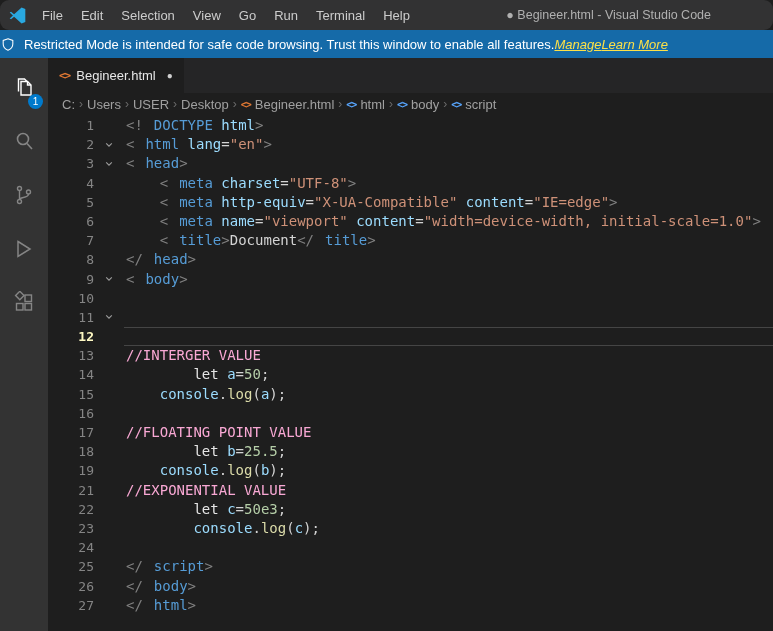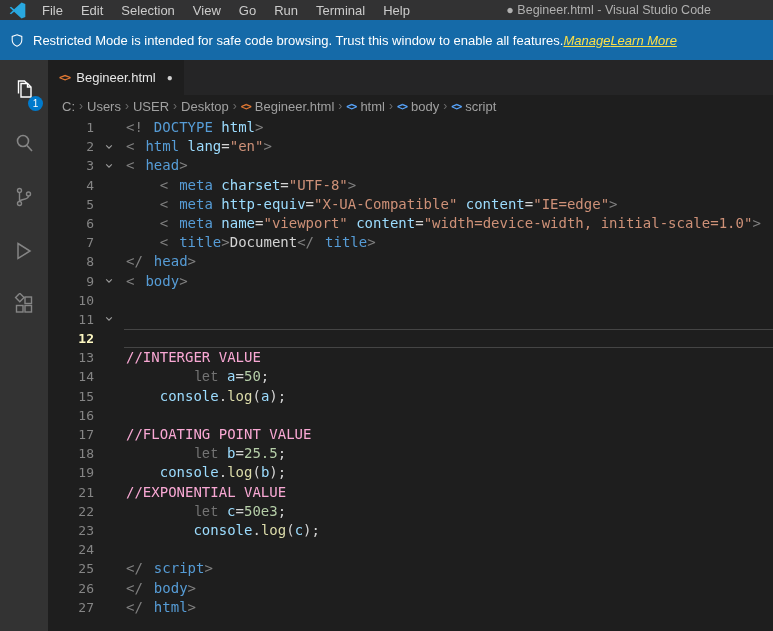--- a/index.html
+++ b/index.html
@@ -1,24 +1,24 @@
 <!DOCTYPE html>
 <html style="--accent: #007acc; --banner: #156aa8; --titlebar: #323233; --activitybar: #333333; --tabbar: #252526; --editor: #1e1e1e; --html_icon: #e37933;"><head>
 <meta charset="utf-8">
 <style>
   * { box-sizing: border-box; margin: 0; padding: 0; }
   html, body { width: 773px; height: 631px; overflow: hidden; background: var(--editor, #1e1e1e); font-family: "Liberation Sans", sans-serif; }
 
-  .titlebar { height: 20px; background: var(--titlebar, #323233); display: flex; align-items: center; color: #cccccc; font-size: 13px; position: relative; }
+  .titlebar { height: 30px; background: var(--titlebar, #323233); display: flex; align-items: center; color: #cccccc; font-size: 13px; position: relative; border-radius: 9px; }
   .vscode-logo { margin: 0 7px 0 9px; display: flex; align-items: center; }
   .menu-bar { display: flex; height: 100%; align-items: center; }
   .menu-item { padding: 4px 9px; cursor: default; border-radius: 3px; }
   .window-title { position: absolute; right: 62px; color: #b0b0b0; font-size: 12.5px; white-space: nowrap; }
 
-  .banner { height: 40px; background: var(--banner, #156aa8); display: flex; align-items: center; color: #ffffff; font-size: 13px; padding-left: 10px; }
+  .banner { height: 28px; background: var(--banner, #156aa8); display: flex; align-items: center; color: #ffffff; font-size: 13px; padding-left: 1px; }
   .banner-icon { margin-right: 9px; display: flex; align-items: center; }
   .banner-link { color: #fde047; text-decoration: underline; margin-left: 0; cursor: pointer; white-space: nowrap; font-style: italic; }
 
   .main { display: flex; height: 573px; }
   .activity-bar { width: 48px; background: var(--activitybar, #333333); display: flex; flex-direction: column; align-items: center; padding-top: 4px; flex-shrink: 0; }
   .ab-item { width: 48px; height: 54px; display: flex; align-items: center; justify-content: center; color: #858585; position: relative; cursor: pointer; }
   .ab-item.active { color: #ffffff; }
   .ab-badge { position: absolute; right: 5px; bottom: 7px; background: var(--accent, #007acc); color: #ffffff; border-radius: 50%; width: 15px; height: 15px; font-size: 10px; display: flex; align-items: center; justify-content: center; }
 
   .editor-group { flex: 1; display: flex; flex-direction: column; background: var(--editor, #1e1e1e); min-width: 0; }
@@ -40,21 +40,21 @@
   .fold { width: 30px; flex-shrink: 0; display: flex; align-items: center; justify-content: center; }
   .code { flex: 1; white-space: pre; font-size: 14px; color: #d4d4d4; padding-left: 2px; min-width: 0; }
   .row.active .code { box-shadow: inset 0 1px 0 #454545, inset 0 -1px 0 #454545; }
 
   .t-punct { color: #808080; }
   .t-tag { color: #569cd6; margin-left: 11px; }
   .t-attr { color: #9cdcfe; }
   .t-str { color: #ce9178; }
   .t-plain { color: #d4d4d4; }
   .t-comment { color: #f9a8d4; }
-  .t-kw { color: #737373; font-family: Liberation Mono, monospace; }
+  .t-kw { color: #e5e5e5; }
   .t-var { color: #9cdcfe; }
   .t-fn { color: #dcdcaa; }
   .t-num { color: #b5cea8; }
 </style>
 </head>
 <body>
 
 <div class="titlebar">
   <span class="vscode-logo">
     <svg width="17" height="17" viewBox="0 0 100 100">

